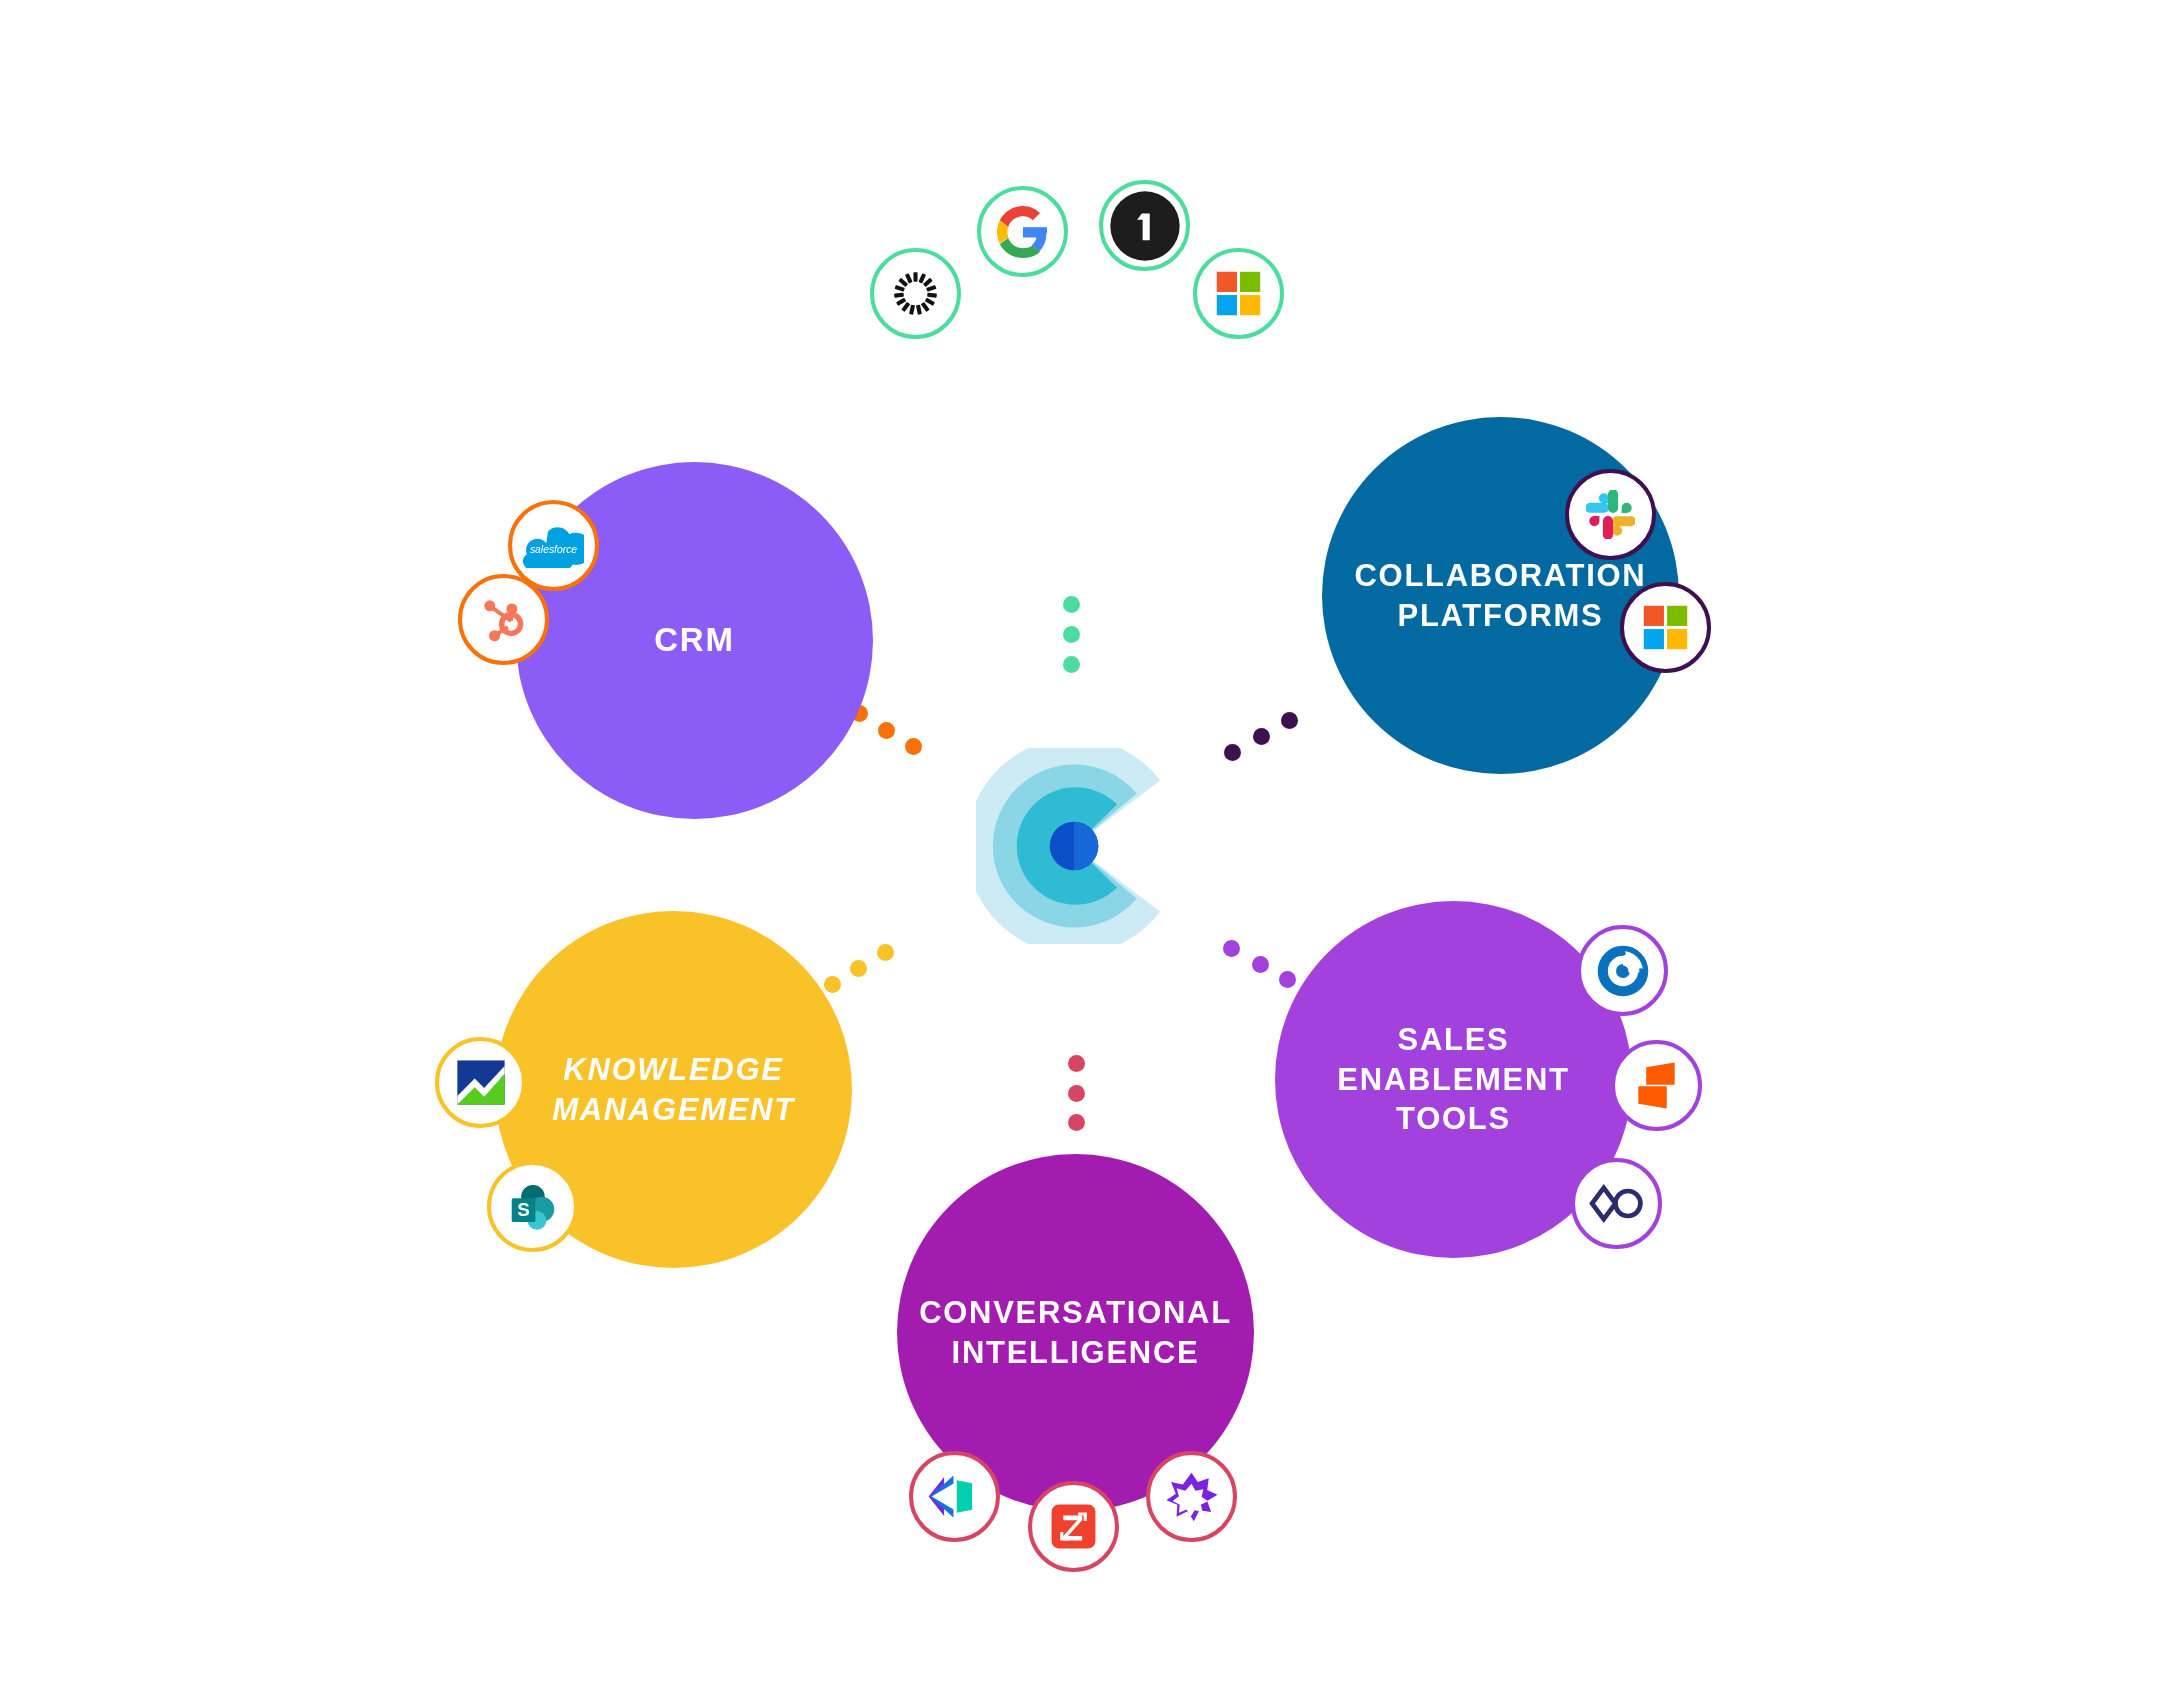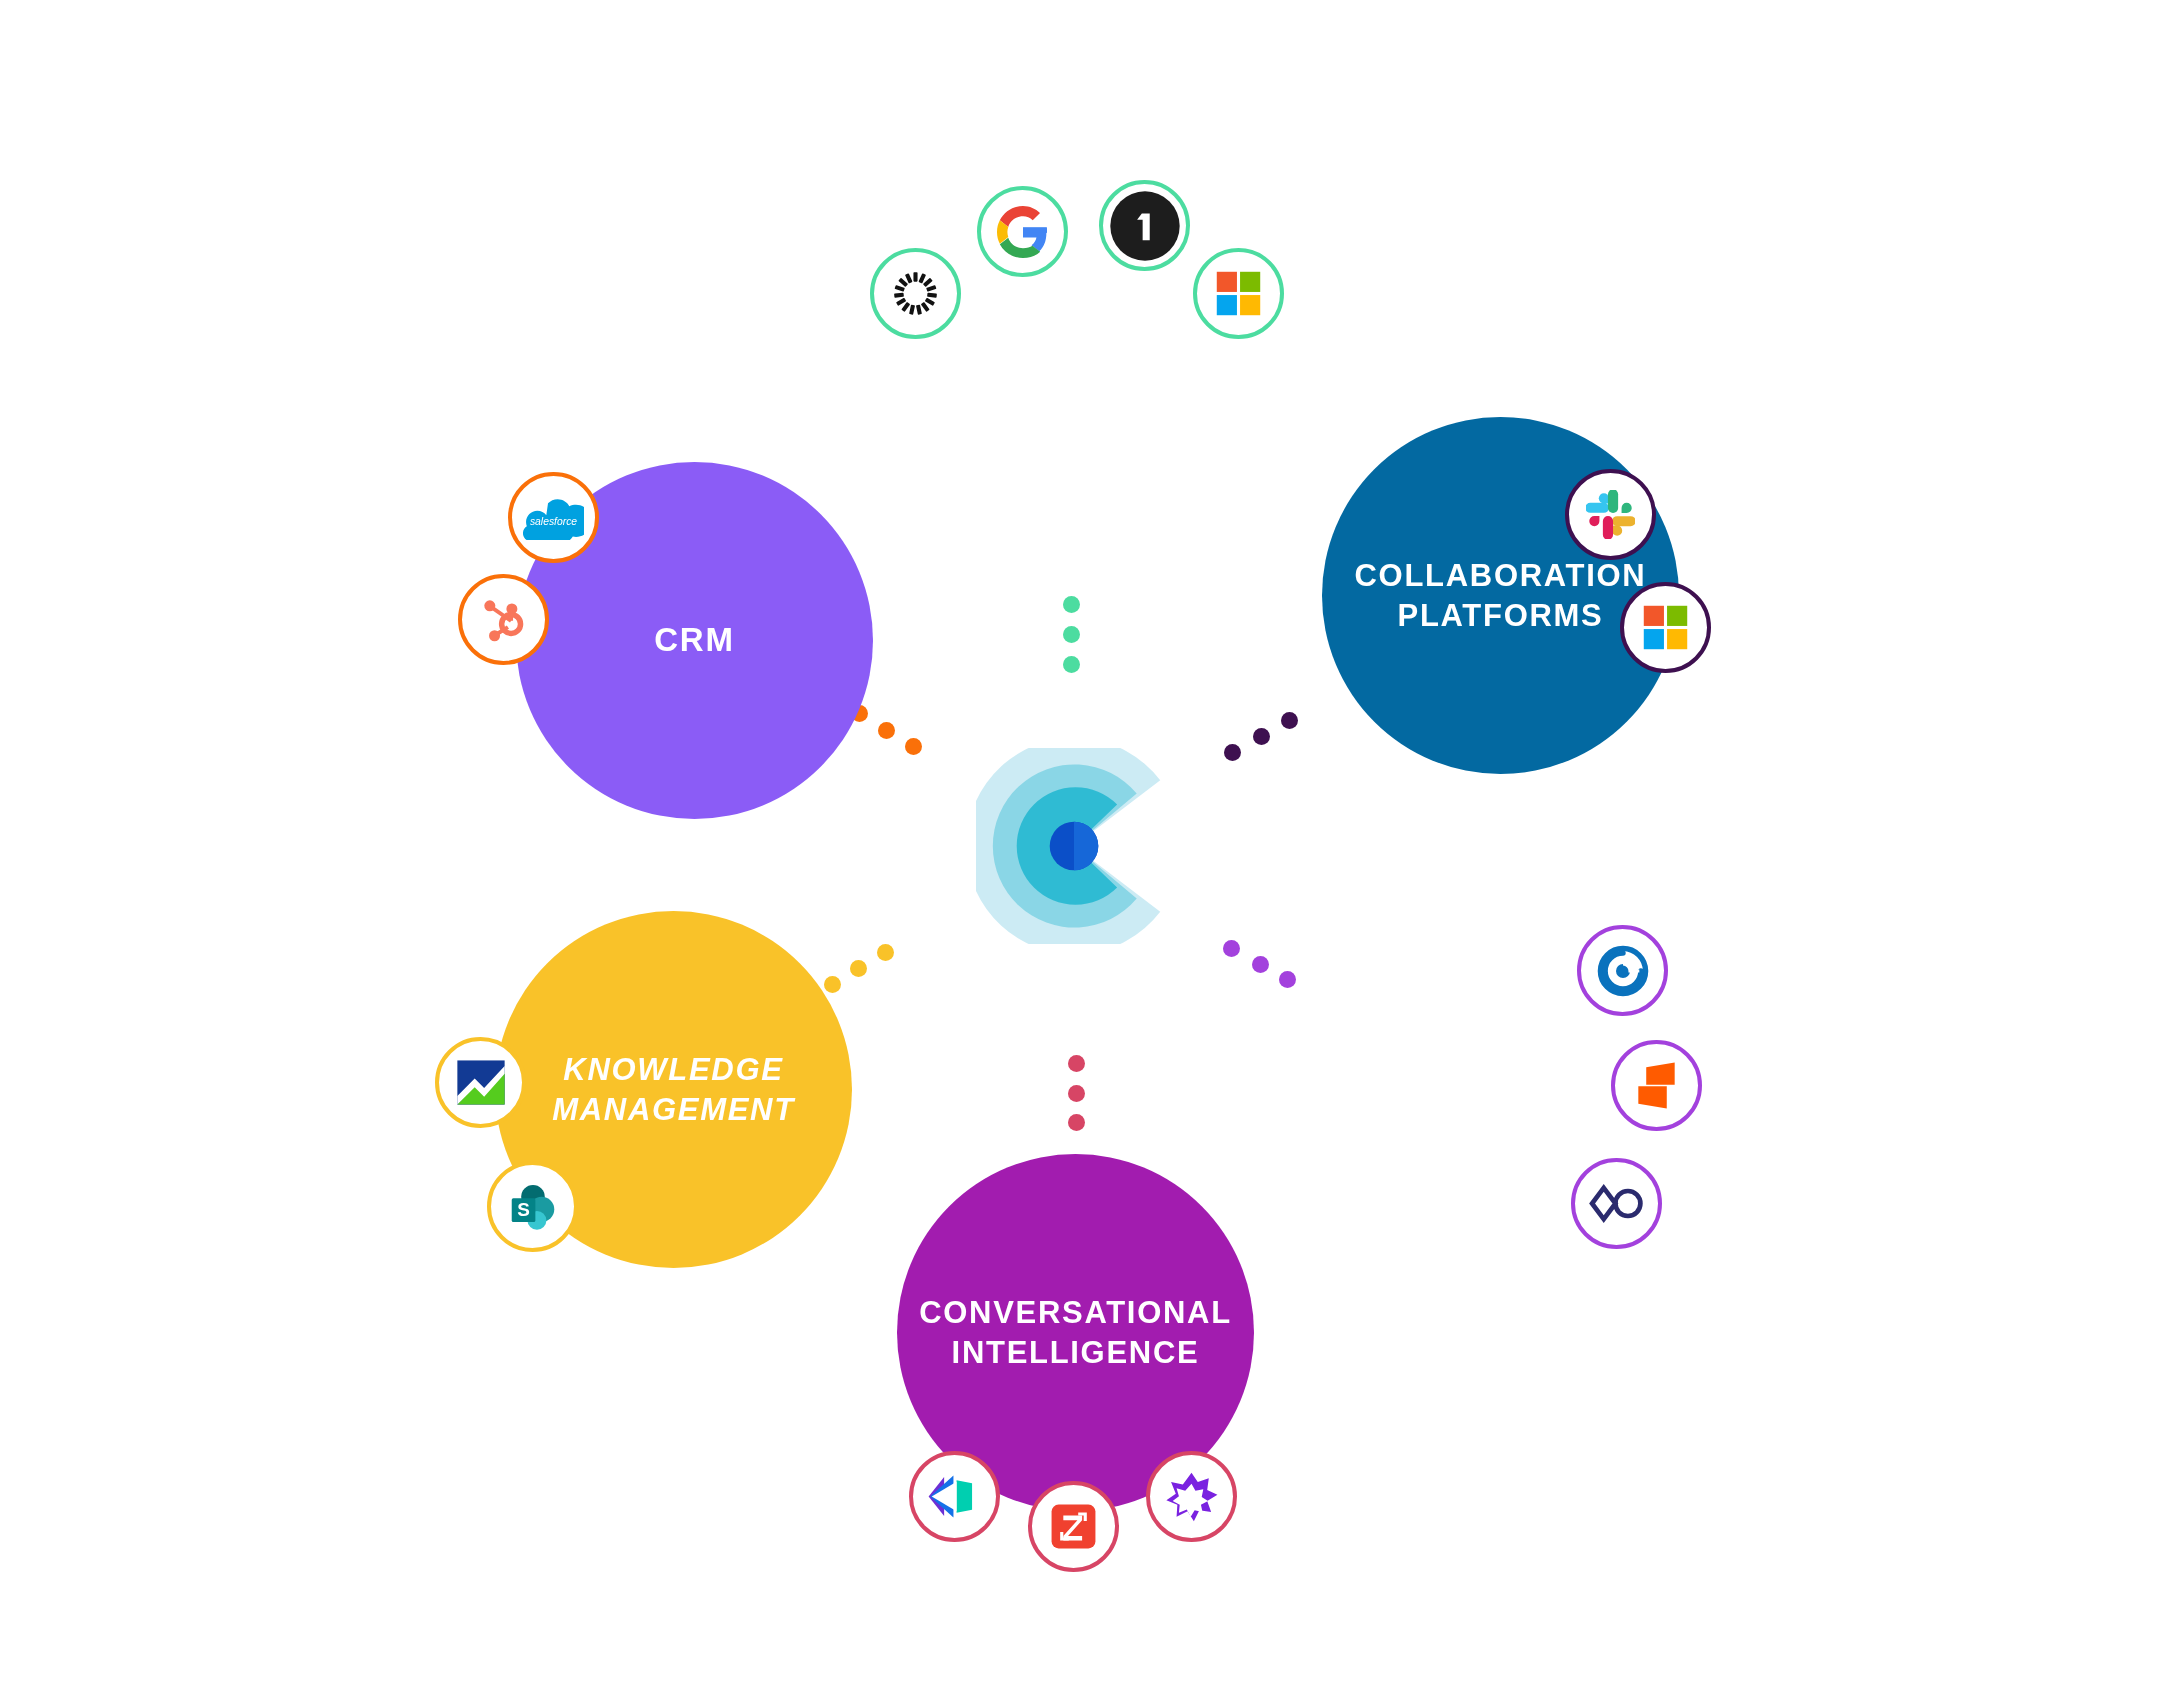--- a/index.html
+++ b/index.html
@@ -197,40 +197,47 @@
       <rect x="1" y="31" width="26" height="26" fill="#04a5ee"></rect>
       <rect x="31" y="31" width="26" height="26" fill="#ffb902"></rect>
     </svg>
   </div>
 
   <div class="node" style="left:516px; top:462px; width:357px; height:357px; background:#8b5cf6;">
     <div class="node-label" style="font-size:33px;">
       <div>CRM</div>
     </div>
   </div>
-  <div class="chip" style="left:508px; top:472px; width:91px; height:91px; border:4.7px solid #fa7009;">
+  <div class="chip" style="left:508px; top:500px; width:91px; height:91px; border:4.7px solid #fa7009;">
     <svg width="61" height="44" viewBox="0 0 100 72">
       <path fill="#00A1E0" d="M41 12c4-4.2 9.6-6.8 15.8-6.8 8.2 0 15.4 4.6 19.2 11.4 3.3-1.5 7-2.3 10.9-2.3 14.4 0 26.1 11.8 26.1 26.4S101.3 67 86.9 67c-1.8 0-3.5-.2-5.2-.5C78.4 72.4 72.1 76 65.1 76c-2.9 0-5.7-.6-8.2-1.8C53.5 81.9 46 87 37.2 87c-9.1 0-17-5.5-20.4-13.4-1.4.3-2.8.4-4.3.4C5.6 74-.1 68.2-.1 61c0-4.8 2.6-9 6.4-11.3C5.5 47.6 5 45.2 5 42.6 5 32.4 13.3 24 23.5 24c6 0 11.3 2.9 14.7 7.3"></path>
       <text x="50" y="48" font-family="Liberation Sans, sans-serif" font-size="17" font-style="italic" fill="#ffffff" text-anchor="middle">salesforce</text>
     </svg>
   </div>
   <div class="chip" style="left:458px; top:574px; width:91px; height:91px; border:4.7px solid #fa7009;">
     <svg width="52" height="52" viewBox="0 0 66 66">
       <g stroke="#f8765a" stroke-width="5" fill="none">
         <line x1="16" y1="16" x2="42" y2="34"></line>
         <line x1="42" y1="20" x2="42" y2="34"></line>
         <line x1="22" y1="52" x2="38" y2="42"></line>
       </g>
       <circle cx="15" cy="15" r="7" fill="#f8765a"></circle>
       <circle cx="43" cy="19" r="7" fill="#f8765a"></circle>
       <circle cx="21" cy="53" r="7" fill="#f8765a"></circle>
       <circle cx="42" cy="38" r="12" fill="none" stroke="#f8765a" stroke-width="7"></circle>
     </svg>
   </div>
 
+  <div class="node" style="left:1275px; top:901px; width:357px; height:357px; background:#a341dd;">
+    <div class="node-label" style="font-size:31px;">
+      <div>SALES</div>
+      <div>ENABLEMENT</div>
+      <div>TOOLS</div>
+    </div>
+  </div>
   <div class="chip" style="left:1577px; top:925px; width:91px; height:91px; border:4.7px solid #a341dd;">
     <svg width="56" height="56" viewBox="0 0 72 72">
       <circle cx="36" cy="36" r="29" fill="none" stroke="#0a72bd" stroke-width="7"></circle>
       <path d="M36 13 a23 23 0 1 0 23 23" fill="none" stroke="#0a72bd" stroke-width="7" stroke-linecap="round"></path>
       <circle cx="36" cy="36" r="9" fill="#0a72bd"></circle>
       <path d="M36 27 a9 9 0 0 1 9 9 l12 0" fill="none" stroke="#ffffff" stroke-width="4"></path>
     </svg>
   </div>
   <div class="chip" style="left:1611px; top:1040px; width:91px; height:91px; border:4.7px solid #a341dd;">
     <svg width="49" height="49" viewBox="0 0 62 62">

